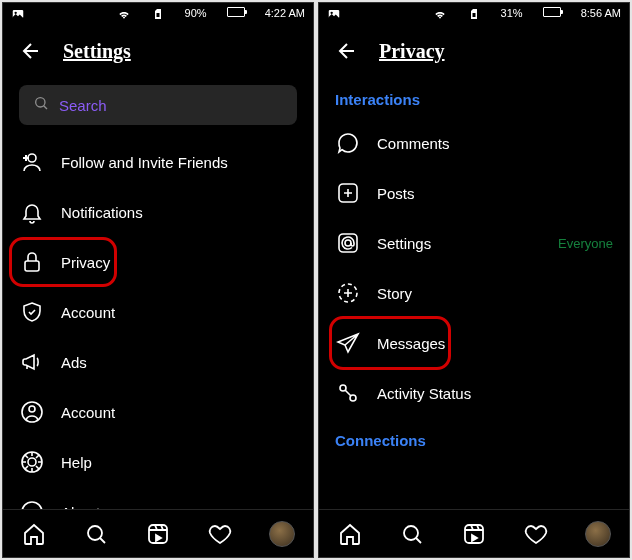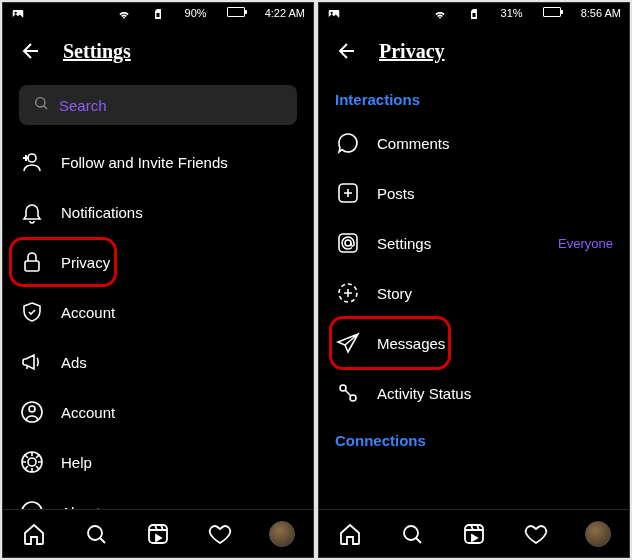--- a/index.html
+++ b/index.html
@@ -61,21 +61,21 @@
     .menu-list { flex: 1; overflow-y: auto; }
     .menu-item {
       display: flex;
       align-items: center;
       padding: 12px 16px;
       gap: 16px;
       font-size: 15px;
     }
     .menu-icon { width: 26px; height: 26px; display: flex; align-items: center; justify-content: center; flex-shrink: 0; }
     .menu-label { flex: 1; }
-    .menu-value { color: #8b5cf6; font-size: 13px; margin-left: 15px; }
+    .menu-value { color: #15803d; font-size: 13px; margin-left: 15px; }
     .highlight { position: relative; }
     .highlight::before {
       content: "";
       position: absolute;
       border: 3px solid #d10000;
       border-radius: 14px;
       pointer-events: none;
     }
     .highlight-settings::before {
       left: 6px; right: auto; top: 0; bottom: 0;

